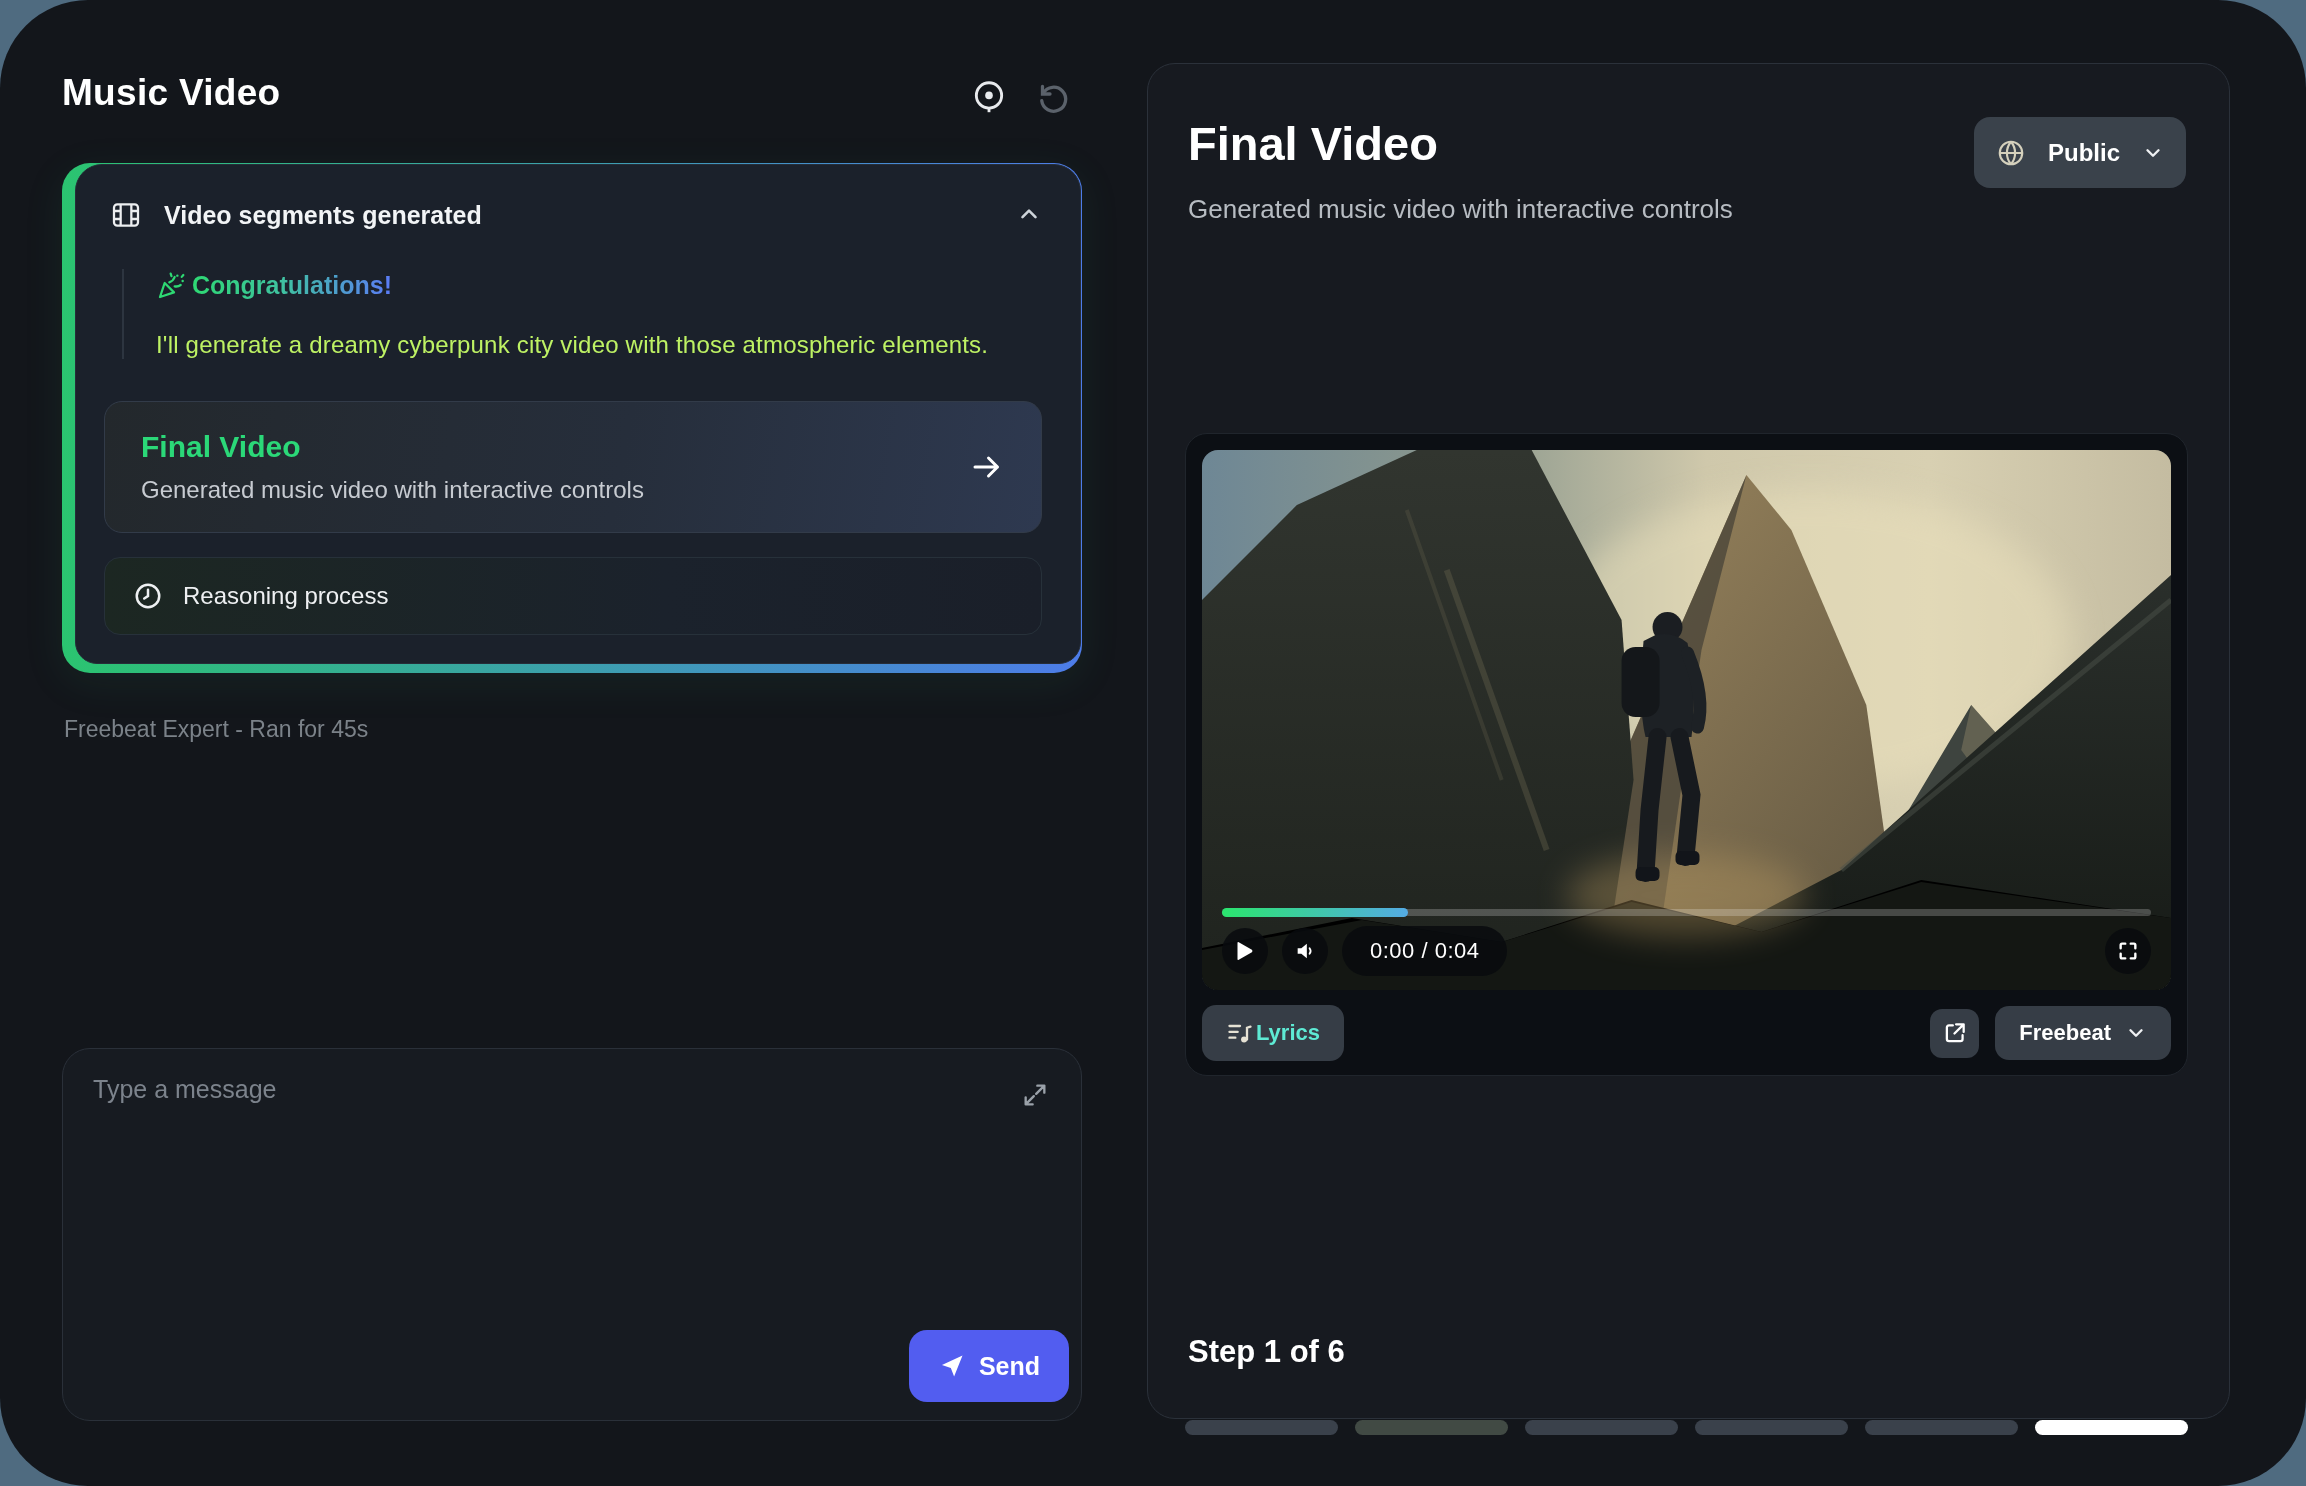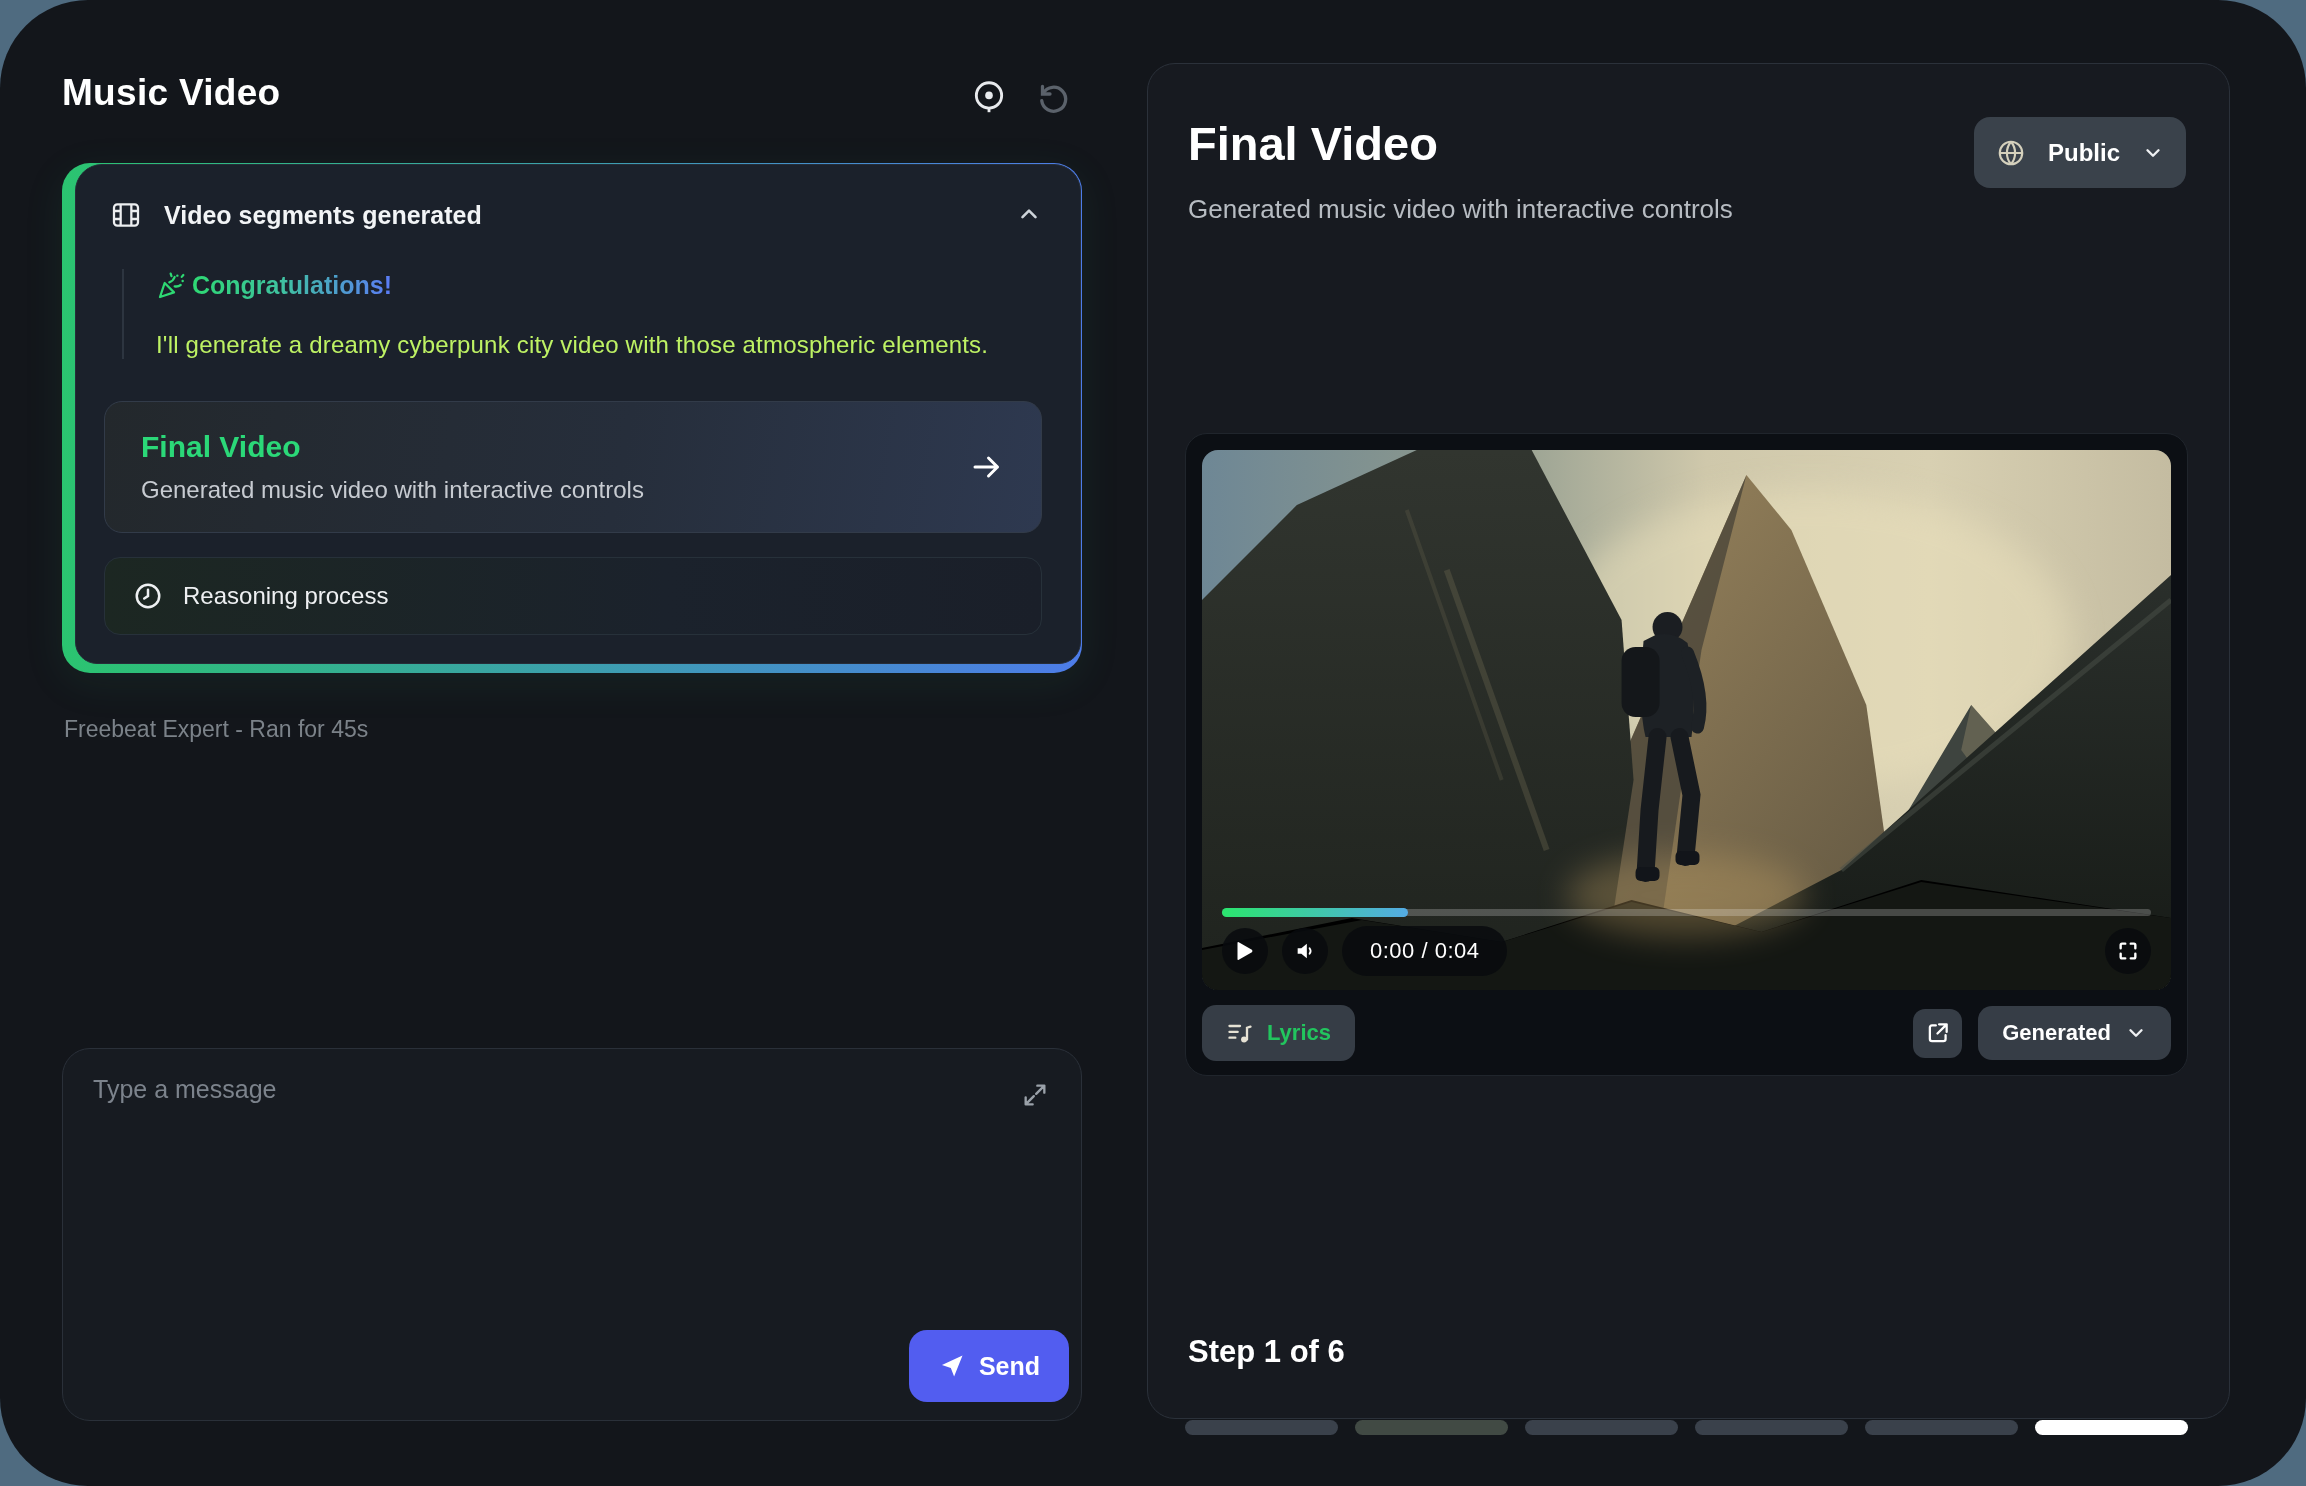--- a/index.html
+++ b/index.html
@@ -157,22 +157,22 @@
     color: #ffffff; font-size: 22px; letter-spacing: .5px;
   }
 
   .video-actions {
     position: absolute; left: 16px; right: 16px; bottom: 14px; height: 56px;
     display: flex; align-items: center;
   }
   .lyrics-btn {
     height: 56px; padding: 0 24px; border-radius: 14px;
     background: #363d46; border: none; cursor: pointer;
-    display: flex; align-items: center; gap: 13px;
-    color: #22c55e; font-size: 22px; font-weight: 600;
+    display: flex; align-items: center; gap: 2px;
+    color: #5eead4; font-size: 22px; font-weight: 600;
     font-family: "Liberation Sans", sans-serif;
   }
   .spacer { flex: 1; }
   .extlink-btn {
     width: 49px; height: 49px; border-radius: 12px; background: #363d46;
     border: none; cursor: pointer; display: flex; align-items: center; justify-content: center;
     margin-right: 16px;
   }
   .download-btn {
     height: 54px; padding: 0 24px; border-radius: 14px;
@@ -397,21 +397,21 @@
             <span>Lyrics</span>
           </button>
           <div class="spacer"></div>
           <button class="extlink-btn">
             <svg width="26" height="26" viewBox="0 0 24 24" fill="none" stroke="#ffffff" stroke-width="2.1" stroke-linecap="round" stroke-linejoin="round">
               <path d="M10 5 H6.5 Q4.5 5 4.5 7 V17.5 Q4.5 19.5 6.5 19.5 H17 Q19 19.5 19 17.5 V14"></path>
               <path d="M13 4 h7 v7 M20 4 l-8.5 8.5"></path>
             </svg>
           </button>
           <button class="download-btn">
-            <span>Generated</span>
+            <span>Freebeat</span>
             <svg width="22" height="22" viewBox="0 0 24 24" fill="none" stroke="#eef0f2" stroke-width="2.6" stroke-linecap="round" stroke-linejoin="round">
               <path d="M6 9 l6 6 l6 -6"></path>
             </svg>
           </button>
         </div>
       </div>
 
       <div class="step-label">Step 1 of 6</div>
       <div class="step-progress">
           <div class="pill dim"></div>

